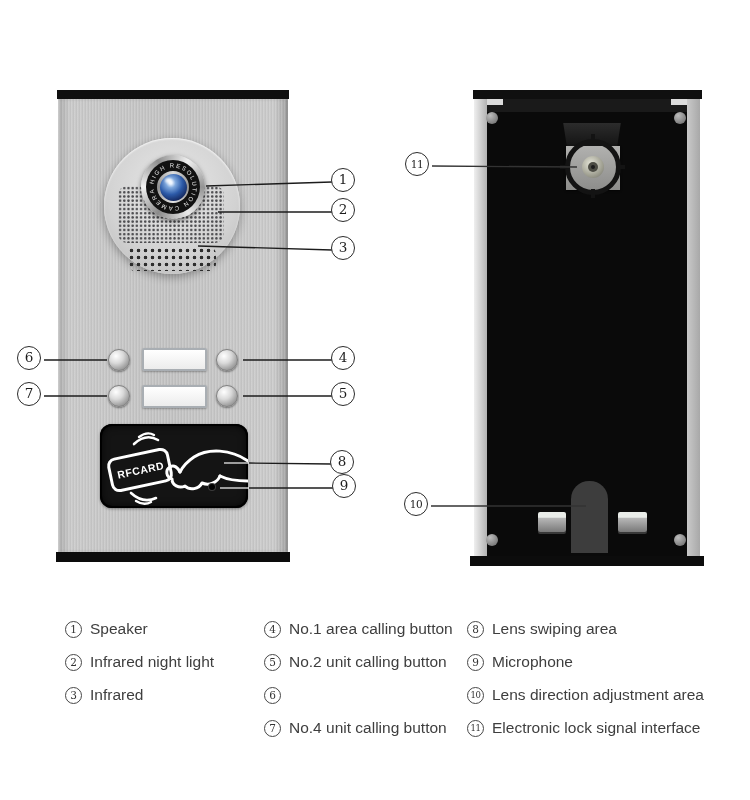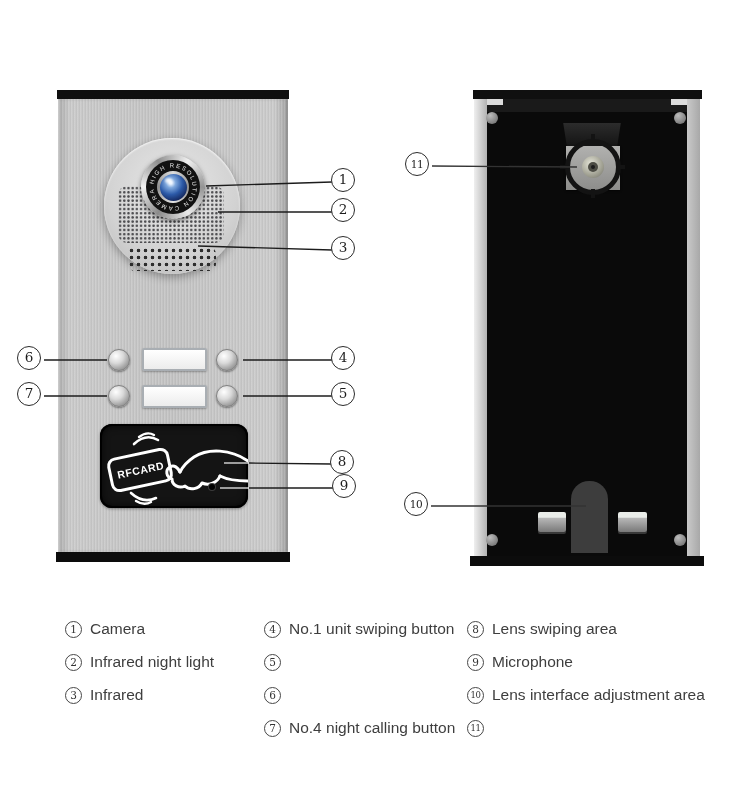--- a/index.html
+++ b/index.html
@@ -230,59 +230,61 @@
   <div class="co co7">7</div>
   <div class="co co8">8</div>
   <div class="co co9">9</div>
   <div class="co co10 two">10</div>
   <div class="co co11 two">11</div>
 
   <div class="legend">
     <div class="lg-col lg-col1">
       <div class="lg-item">
         <span class="nb">1</span>
-        <span class="lg-text">Camera</span>
+        <span class="lg-text">Speaker</span>
       </div>
       <div class="lg-item">
         <span class="nb">2</span>
         <span class="lg-text">Infrared night light</span>
       </div>
       <div class="lg-item">
         <span class="nb">3</span>
         <span class="lg-text">Infrared</span>
       </div>
     </div>
     <div class="lg-col lg-col2">
       <div class="lg-item">
         <span class="nb">4</span>
-        <span class="lg-text">No.1 unit swiping button</span>
+        <span class="lg-text">No.1 area calling button</span>
       </div>
       <div class="lg-item">
         <span class="nb">5</span>
+        <span class="lg-text">No.2 unit calling button</span>
       </div>
       <div class="lg-item">
         <span class="nb">6</span>
       </div>
       <div class="lg-item">
         <span class="nb">7</span>
-        <span class="lg-text">No.4 night calling button</span>
+        <span class="lg-text">No.4 unit calling button</span>
       </div>
     </div>
     <div class="lg-col lg-col3">
       <div class="lg-item">
         <span class="nb">8</span>
         <span class="lg-text">Lens swiping area</span>
       </div>
       <div class="lg-item">
         <span class="nb">9</span>
         <span class="lg-text">Microphone</span>
       </div>
       <div class="lg-item">
         <span class="nb two">10</span>
-        <span class="lg-text">Lens interface adjustment area</span>
+        <span class="lg-text">Lens direction adjustment area</span>
       </div>
       <div class="lg-item">
         <span class="nb two">11</span>
+        <span class="lg-text">Electronic lock signal interface</span>
       </div>
     </div>
   </div>
 
 </div>
 
 </body></html>

